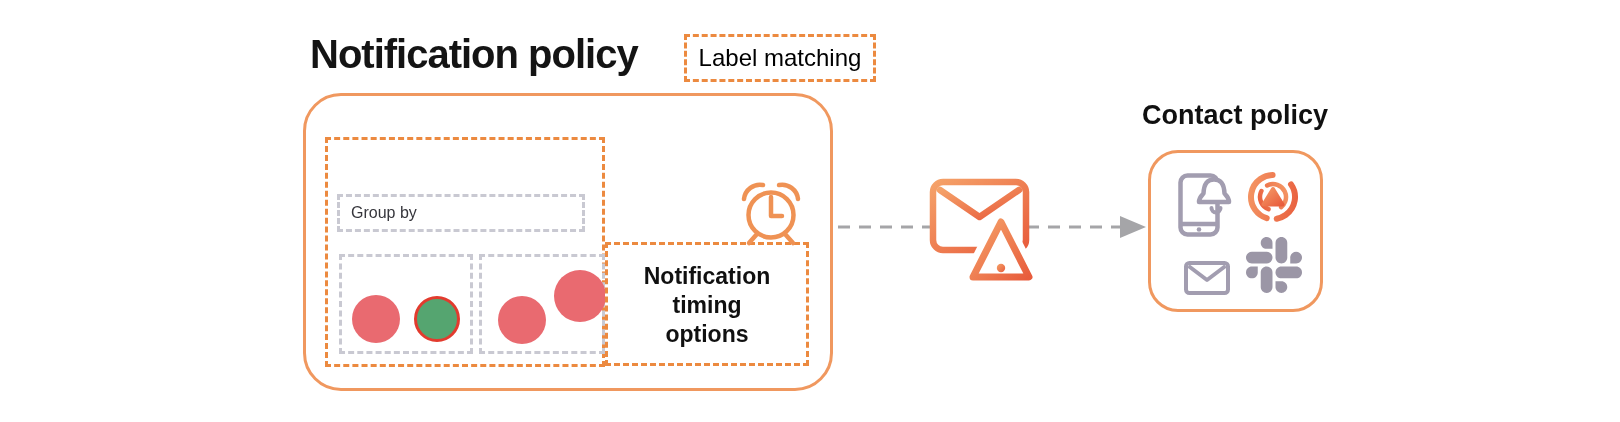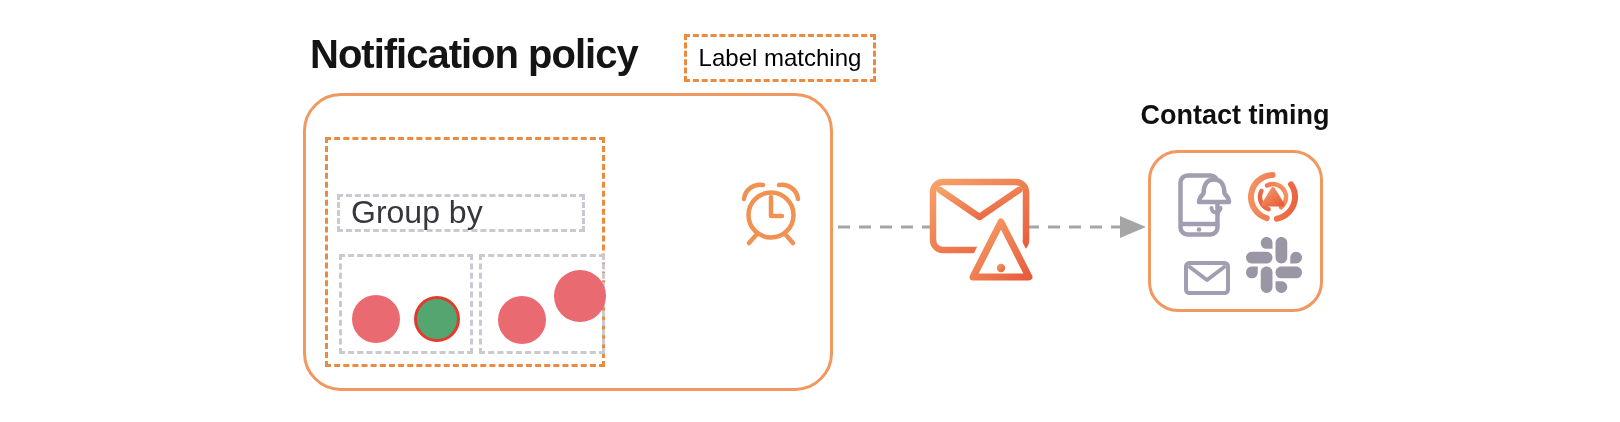--- a/index.html
+++ b/index.html
@@ -20,21 +20,21 @@
     left:303px;top:93px;width:530px;height:298px;border:3px solid #f0985f;border-radius:38px;background:#fff;
   }
   .grouping-box{
     left:325px;top:137px;width:280px;height:230px;border:3px dashed #ec8a40;
   }
   .grouping-title{
     left:12px;top:20px;font-size:22.5px;font-weight:700;letter-spacing:-.2px;white-space:nowrap;color:#101010;
   }
   .groupby-box{
     left:9px;top:54px;width:248px;height:38px;border:3px dashed #c9c9d2;
-    font-size:32px;line-height:31px;padding-left:11px;color:#36363c;white-space:nowrap;
+    font-size:16px;line-height:31px;padding-left:11px;color:#36363c;white-space:nowrap;
   }
   .instances-box{border:3px dashed #c9c9d2;}
   .inst-left{left:11px;top:114px;width:134px;height:100px;}
   .inst-right{left:151px;top:114px;width:126px;height:100px;}
   .dot{border-radius:50%;background:#e96a70;}
   .dot-resolved{background:#55a570;border:3px solid #e23b2e;}
   .timing-box{
     left:605px;top:242px;width:204px;height:124px;border:3px dashed #ec8a40;background:#fff;
   }
   .timing-label{
@@ -70,20 +70,23 @@
     <div class="abs instances-box inst-left">
       <div class="abs dot" style="left:10px;top:38px;width:48px;height:48px;"></div>
       <div class="abs dot dot-resolved" style="left:72px;top:39px;width:46px;height:46px;"></div>
     </div>
     <div class="abs instances-box inst-right">
       <div class="abs dot" style="left:16px;top:39px;width:48px;height:48px;"></div>
       <div class="abs dot" style="left:72px;top:13px;width:52px;height:52px;"></div>
     </div>
   </div>
 
+  <div class="abs timing-box">
+    <div class="abs timing-label">Notification timing options</div>
+  </div>
 
   <svg class="abs z3" style="left:736px;top:180px;" width="70" height="68" viewBox="0 0 70 68">
     <g fill="none" stroke="#ef9254" stroke-width="4.5" stroke-linecap="round">
       <path d="M8 19 A16 16 0 0 1 27 5"></path>
       <path d="M62 19 A16 16 0 0 0 43 5"></path>
       <circle cx="35" cy="35" r="22.5" fill="#ffffff"></circle>
       <path d="M35 17 L35 36 L46 36" stroke-linejoin="round"></path>
       <path d="M21 54 L13 63"></path>
       <path d="M49 54 L57 63"></path>
     </g>
@@ -104,21 +107,21 @@
     <g fill="none" stroke="url(#gmail)" stroke-width="6.5" stroke-linecap="round" stroke-linejoin="round">
       <rect x="8" y="7" width="93" height="68" rx="10" fill="#ffffff"></rect>
       <path d="M15 15 L54.5 42 L94 15"></path>
     </g>
     <path d="M76 47 L104 102 H48 Z" fill="#ffffff" stroke="#ffffff" stroke-width="20" stroke-linejoin="round"></path>
     <path d="M76 47 L104 102 H48 Z" fill="#ffffff" stroke="url(#gmail)" stroke-width="7" stroke-linejoin="round"></path>
     <line x1="76" y1="65" x2="76" y2="83" stroke="url(#gmail)" stroke-width="6.5" stroke-linecap="round"></line>
     <circle cx="76" cy="93" r="4.2" fill="url(#gmail)"></circle>
   </svg>
 
-  <div class="abs contact-title">Contact timing</div>
+  <div class="abs contact-title">Contact policy</div>
   <div class="abs contact-box"></div>
 
   <svg class="abs z2" style="left:1178px;top:170px;" width="56" height="68" viewBox="0 0 56 68">
     <rect x="2.5" y="5.5" width="37" height="59" rx="7" fill="none" stroke="#a29db0" stroke-width="4.5"></rect>
     <path d="M21 32 c0-4.5 2.5-6.5 4.5-8.5 c0.5-11.5 5-14 10.5-14 s10 2.5 10.5 14 c2 2 4.5 4 4.5 8.5 z" fill="#ffffff" stroke="#a29db0" stroke-width="4.5" stroke-linejoin="round"></path>
     <path d="M33.5 38 a4.5 4.5 0 0 0 9 0" fill="none" stroke="#a29db0" stroke-width="4" stroke-linecap="round"></path>
     <path d="M3 54 H39" stroke="#a29db0" stroke-width="4.5"></path>
     <circle cx="21" cy="59.5" r="2.3" fill="#a29db0"></circle>
   </svg>
 

